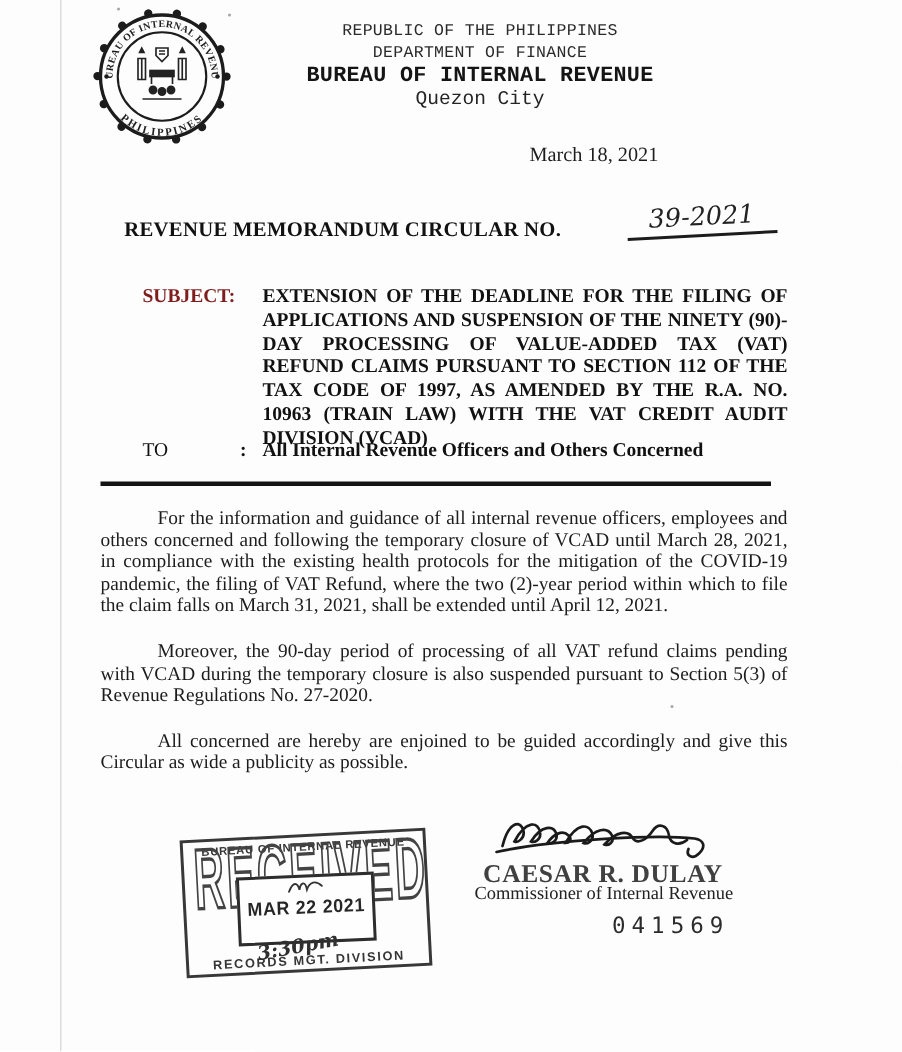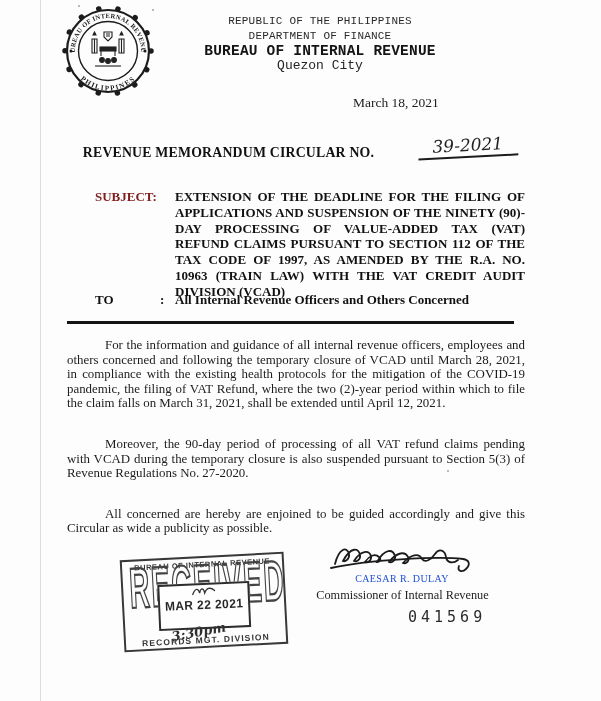--- a/index.html
+++ b/index.html
@@ -28,30 +28,30 @@
     display:inline-block;margin-left:8px;min-width:92px;text-align:center;
     border-bottom:2px solid #1c1c1c;padding:0 4px 1px 4px;
     font-family:"DejaVu Serif",serif;font-style:italic;font-size:17px;color:#222;
     transform:rotate(-3deg) translateY(-3px);
   }
 
   
   #subject-label{left:95px;top:189px;font-size:13px;font-weight:bold;color:#7f1d1d;}
   #subject-text{left:175px;top:189px;width:350px;font-size:13px;font-weight:bold;color:#111;
     line-height:15.8px;text-align:justify;}
-  #to-label{left:95px;top:292px;font-size:13px;font-weight:bold;color:#111;}
+  #to-label{left:95px;top:292px;font-size:13px;font-weight:normal;color:#111;}
   #to-colon{left:160px;top:292px;font-size:13px;font-weight:bold;color:#111;}
   #to-text{left:175px;top:292px;width:350px;font-size:13px;font-weight:bold;color:#111;}
   #header-rule{left:67px;top:321px;width:447px;height:2.5px;background:#141414;}
 
   
   #body-text{left:67px;top:338px;width:458px;font-size:12.9px;line-height:14.6px;
     text-align:justify;color:#1c1c1c;}
   #body-text p{margin:0;text-indent:38px;}
-  #body-text p + p{margin-top:26px;}
+  #body-text p + p{margin-top:16px;}
   #body-text p.last{}
 
   
   #stamp{left:122px;top:556px;width:160px;height:88px;border:2px solid #2e2e2e;
     transform:rotate(-3deg);font-family:"Liberation Sans","DejaVu Sans",sans-serif;
     color:#2c2c2c;opacity:0.95;}
   #stamp-top{position:absolute;top:2px;left:0;right:0;text-align:center;
     font-size:7.5px;font-weight:bold;letter-spacing:0.5px;white-space:nowrap;}
   #stamp-received{position:absolute;top:4px;left:0;right:0;text-align:center;
     font-size:30px;font-weight:800;letter-spacing:2px;white-space:nowrap;
@@ -65,21 +65,21 @@
     transform:scaleX(0.95);white-space:nowrap;}
   #stamp-time{position:absolute;left:10px;bottom:-12px;z-index:3;
     font-family:"DejaVu Serif",serif;font-style:italic;font-weight:bold;font-size:13px;
     color:#242424;transform:rotate(-8deg);}
   #stamp-bottom{position:absolute;bottom:1px;left:0;right:0;text-align:center;
     font-size:8.5px;font-weight:bold;letter-spacing:1.1px;white-space:nowrap;}
 
   
   #signature-scribble{left:327px;top:538px;}
   #signer-name{left:312px;top:573px;width:180px;text-align:center;
-    font-size:10px;font-weight:normal;letter-spacing:0.4px;color:#1d4ed8;}
+    font-size:17px;font-weight:bold;letter-spacing:0.4px;color:#404040;}
   #signer-title{left:305px;top:588px;width:195px;text-align:center;
     font-size:12.3px;color:#222;}
   #control-number{left:408px;top:608px;font-family:"DejaVu Sans Mono",monospace;
     font-size:15px;letter-spacing:4px;color:#2b2b2b;}
 
   
   .ring-text{font-family:"Liberation Serif",serif;font-weight:bold;fill:#1c1c1c;}
 </style>
 </head>
 <body>

